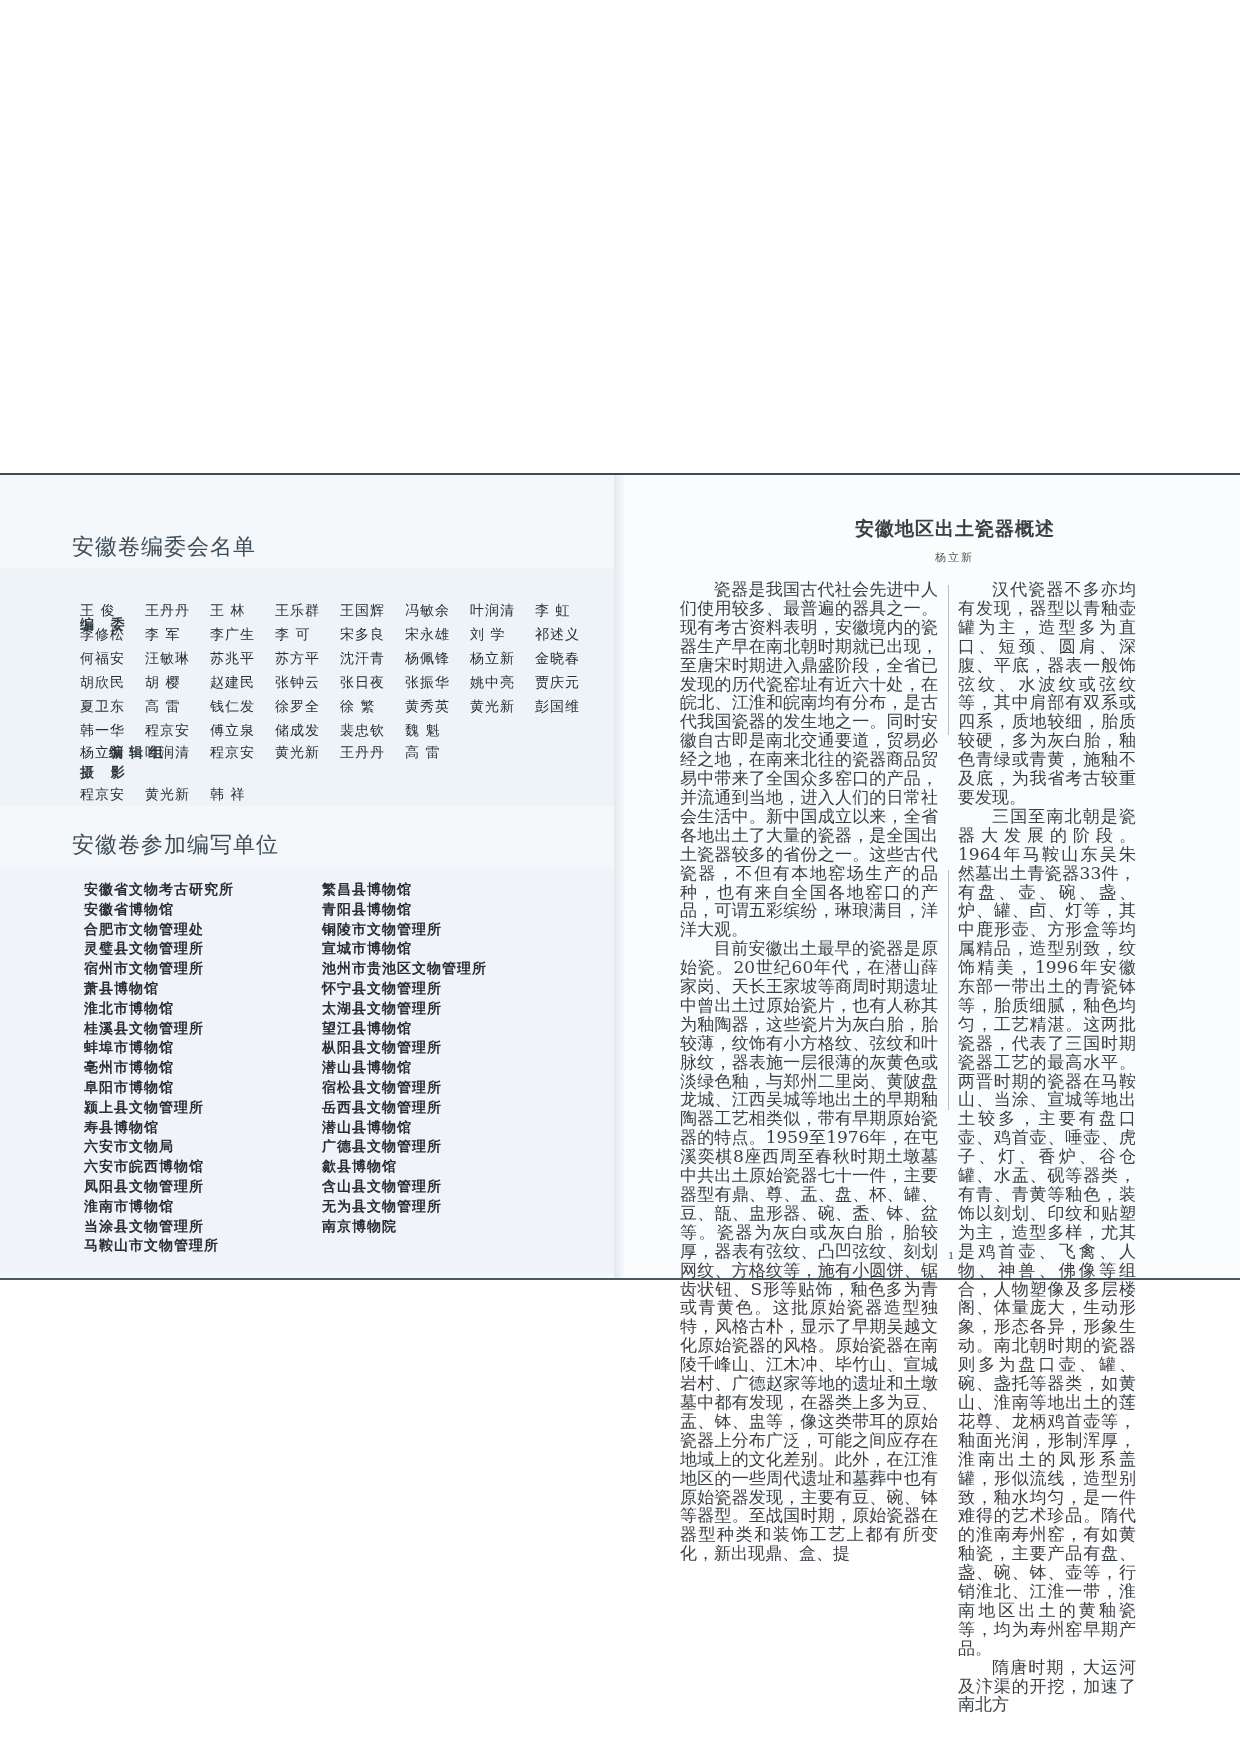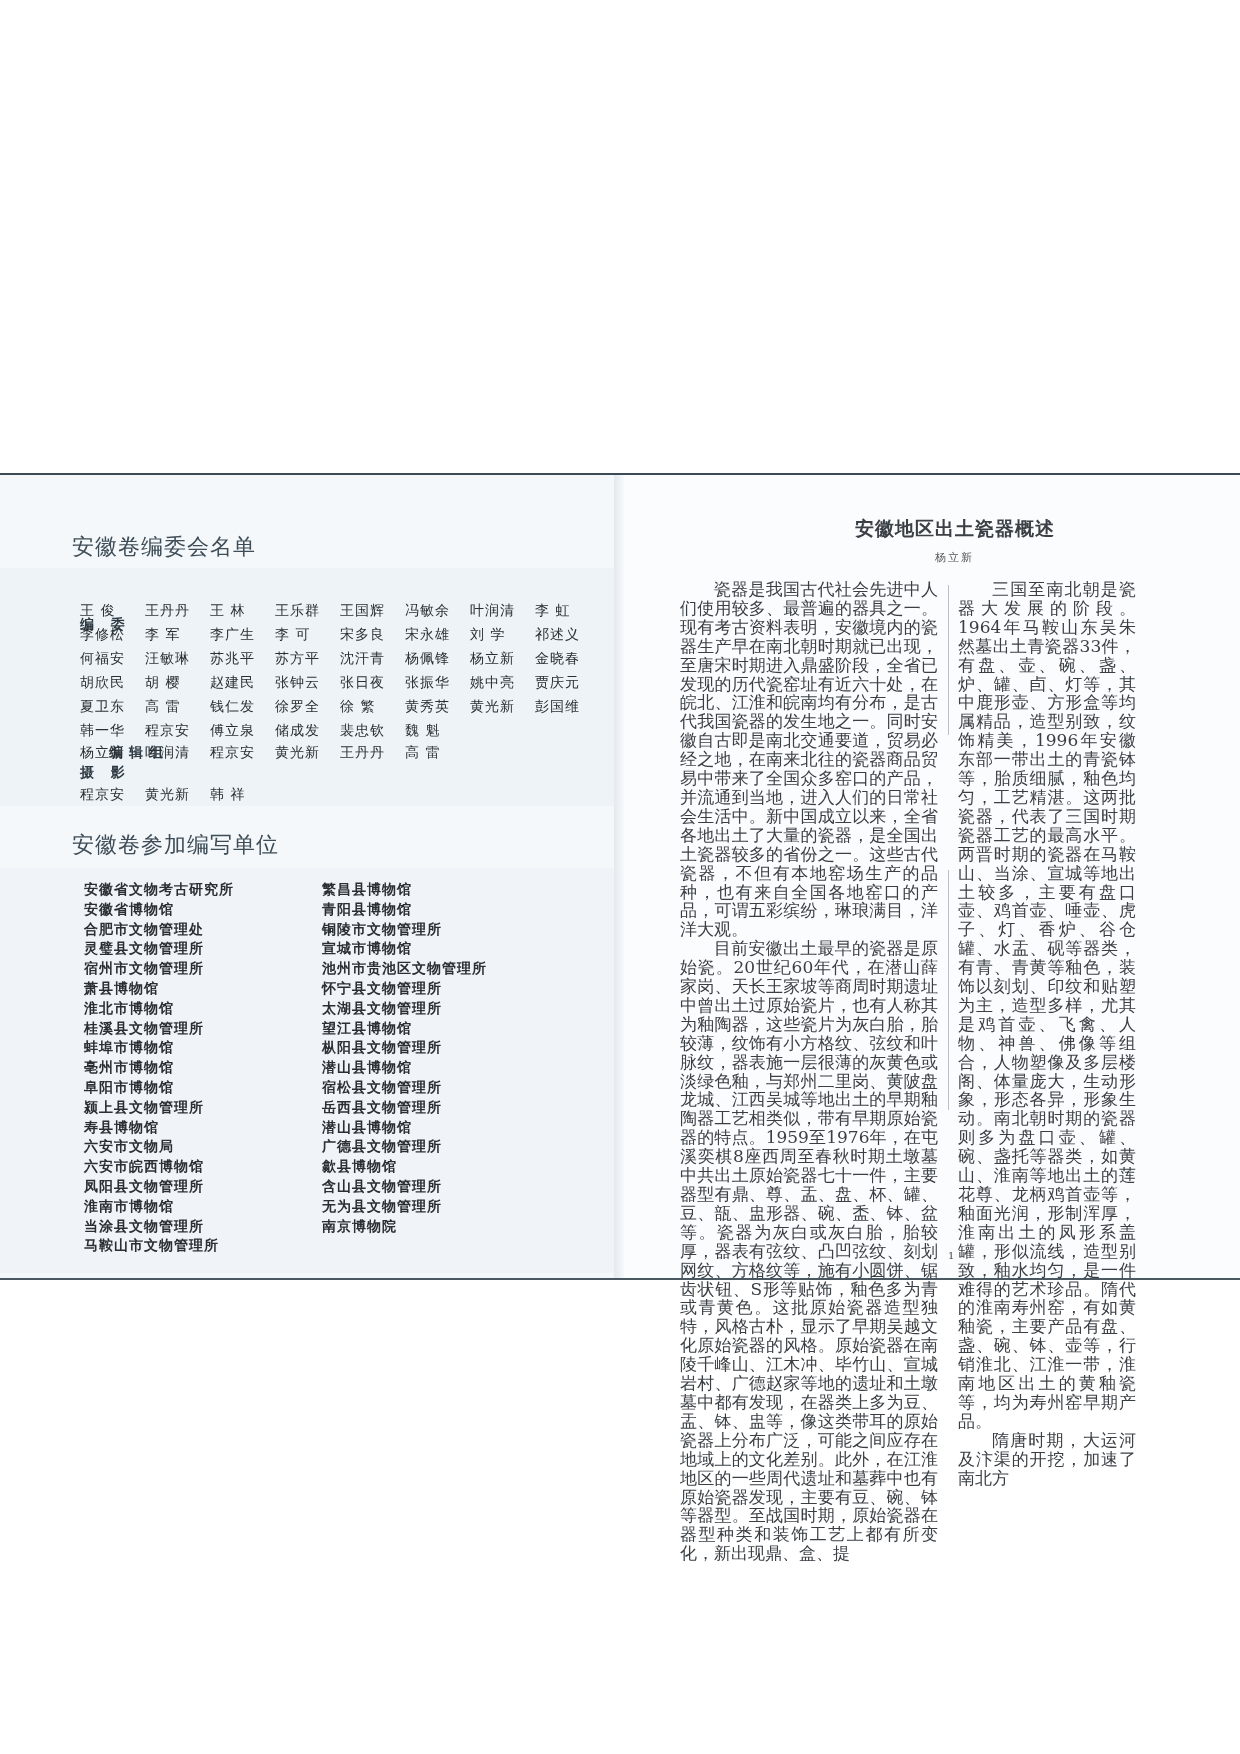--- a/index.html
+++ b/index.html
@@ -155,17 +155,18 @@
 <div class="art-title">安徽地区出土瓷器概述</div>
 <div class="author">杨立新</div>
 
 <div class="col" id="col1" style="left:680px; top:580px; width:258px;">
     <p>瓷器是我国古代社会先进中人们使用较多、最普遍的器具之一。现有考古资料表明，安徽境内的瓷器生产早在南北朝时期就已出现，至唐宋时期进入鼎盛阶段，全省已发现的历代瓷窑址有近六十处，在皖北、江淮和皖南均有分布，是古代我国瓷器的发生地之一。同时安徽自古即是南北交通要道，贸易必经之地，在南来北往的瓷器商品贸易中带来了全国众多窑口的产品，并流通到当地，进入人们的日常社会生活中。新中国成立以来，全省各地出土了大量的瓷器，是全国出土瓷器较多的省份之一。这些古代瓷器，不但有本地窑场生产的品种，也有来自全国各地窑口的产品，可谓五彩缤纷，琳琅满目，洋洋大观。</p>
     <p>目前安徽出土最早的瓷器是原始瓷。20世纪60年代，在潜山薛家岗、天长王家坡等商周时期遗址中曾出土过原始瓷片，也有人称其为釉陶器，这些瓷片为灰白胎，胎较薄，纹饰有小方格纹、弦纹和叶脉纹，器表施一层很薄的灰黄色或淡绿色釉，与郑州二里岗、黄陂盘龙城、江西吴城等地出土的早期釉陶器工艺相类似，带有早期原始瓷器的特点。1959至1976年，在屯溪奕棋8座西周至春秋时期土墩墓中共出土原始瓷器七十一件，主要器型有鼎、尊、盂、盘、杯、罐、豆、瓿、盅形器、碗、盉、钵、盆等。瓷器为灰白或灰白胎，胎较厚，器表有弦纹、凸凹弦纹、刻划网纹、方格纹等，施有小圆饼、锯齿状钮、S形等贴饰，釉色多为青或青黄色。这批原始瓷器造型独特，风格古朴，显示了早期吴越文化原始瓷器的风格。原始瓷器在南陵千峰山、江木冲、毕竹山、宣城岩村、广德赵家等地的遗址和土墩墓中都有发现，在器类上多为豆、盂、钵、盅等，像这类带耳的原始瓷器上分布广泛，可能之间应存在地域上的文化差别。此外，在江淮地区的一些周代遗址和墓葬中也有原始瓷器发现，主要有豆、碗、钵等器型。至战国时期，原始瓷器在器型种类和装饰工艺上都有所变化，新出现鼎、盒、提</p>
   </div>
 <div class="col-divider" style="top:585px; height:150px;"></div>
 <div class="col-divider" style="top:870px; height:240px;"></div>
 <div class="col" id="col2" style="left:958px; top:580px; width:178px;">
+    <p>汉代瓷器不多亦均有发现，器型以青釉壶罐为主，造型多为直口、短颈、圆肩、深腹、平底，器表一般饰弦纹、水波纹或弦纹等，其中肩部有双系或四系，质地较细，胎质较硬，多为灰白胎，釉色青绿或青黄，施釉不及底，为我省考古较重要发现。</p>
     <p>三国至南北朝是瓷器大发展的阶段。1964年马鞍山东吴朱然墓出土青瓷器33件，有盘、壶、碗、盏、炉、罐、卣、灯等，其中鹿形壶、方形盒等均属精品，造型别致，纹饰精美，1996年安徽东部一带出土的青瓷钵等，胎质细腻，釉色均匀，工艺精湛。这两批瓷器，代表了三国时期瓷器工艺的最高水平。两晋时期的瓷器在马鞍山、当涂、宣城等地出土较多，主要有盘口壶、鸡首壶、唾壶、虎子、灯、香炉、谷仓罐、水盂、砚等器类，有青、青黄等釉色，装饰以刻划、印纹和贴塑为主，造型多样，尤其是鸡首壶、飞禽、人物、神兽、佛像等组合，人物塑像及多层楼阁、体量庞大，生动形象，形态各异，形象生动。南北朝时期的瓷器则多为盘口壶、罐、碗、盏托等器类，如黄山、淮南等地出土的莲花尊、龙柄鸡首壶等，釉面光润，形制浑厚，淮南出土的凤形系盖罐，形似流线，造型别致，釉水均匀，是一件难得的艺术珍品。隋代的淮南寿州窑，有如黄釉瓷，主要产品有盘、盏、碗、钵、壶等，行销淮北、江淮一带，淮南地区出土的黄釉瓷等，均为寿州窑早期产品。</p>
     <p>隋唐时期，大运河及汴渠的开挖，加速了南北方</p>
   </div>
 
 <div class="page-num">1</div>
 
 </body></html>

